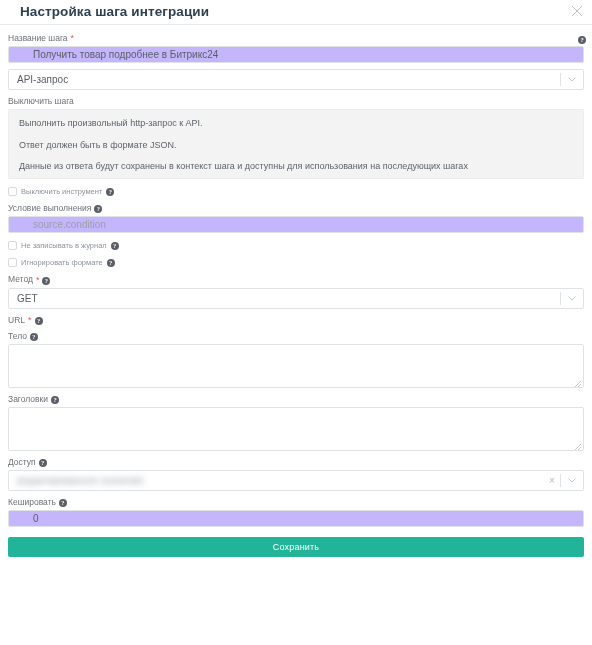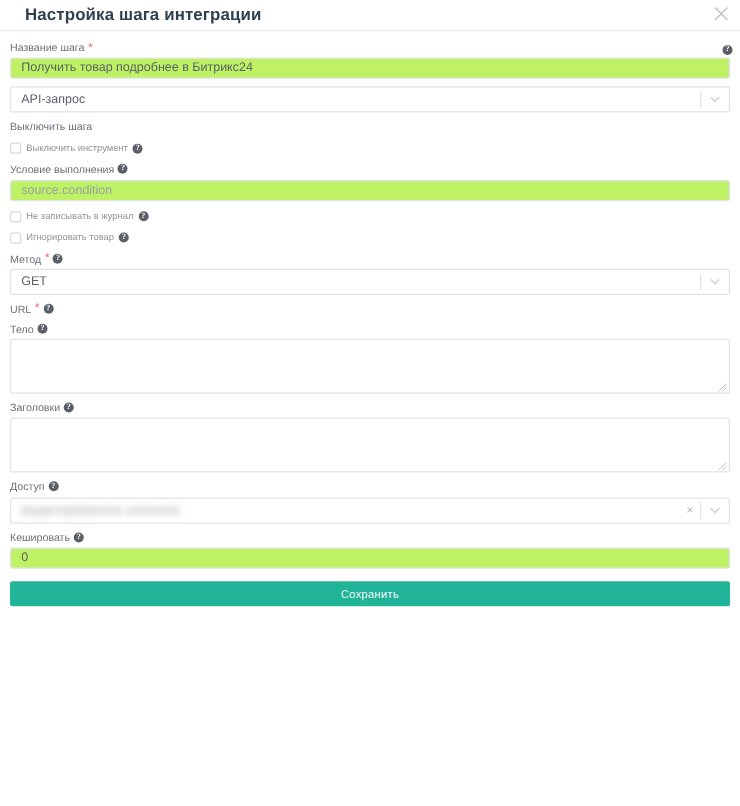--- a/index.html
+++ b/index.html
@@ -48,21 +48,21 @@
   .modal-body {
     position: relative;
     padding: 8px 8px 0 8px;
     box-sizing: border-box;
   }
 
   .field { margin-bottom: 6px; }
 
   .field-label {
     display: flex;
-    align-items: center;
+    align-items: flex-end;
     gap: 3px;
     font-size: 8.5px;
     color: #6b7179;
     margin-bottom: 3px;
     line-height: 1.2;
     white-space: nowrap;
   }
   .req-star {
     color: #ed5565;
     font-size: 9px;
@@ -92,22 +92,22 @@
     top: 11px;
   }
 
   
   .text-input {
     width: 100%;
     height: 17px;
     box-sizing: border-box;
     border: 1px solid #e0e3e6;
     border-radius: 2px;
-    background: #bef264;
-    padding: 0 8px;
+    background: #c4b5fd;
+    padding: 0 24px;
     font-family: "Liberation Sans", sans-serif;
     font-size: 10px;
     color: #5a6069;
     outline: none;
   }
   .text-input::placeholder { color: #9aa0a8; }
 
   .select-wrap {
     position: relative;
     width: 100%;
@@ -272,20 +272,25 @@
           <path d="M0.5 0.5 L4 4 L7.5 0.5" stroke="#7a8088" stroke-width="1" fill="none"></path>
         </svg>
       </span>
     </div>
   </div>
 
   <div class="field">
     <div class="field-label">
       <span>Выключить шага</span>
     </div>
+    <div class="desc-panel">
+      <p class="desc-line">Выполнить произвольный http-запрос к API.</p>
+      <p class="desc-line">Ответ должен быть в формате JSON.</p>
+      <p class="desc-line">Данные из ответа будут сохранены в контекст шага и доступны для использования на последующих шагах</p>
+    </div>
   </div>
 
   <div class="checkbox-row">
     <span class="checkbox-box"></span>
     <span class="checkbox-label">Выключить инструмент</span>
     <span class="help-icon">?</span>
   </div>
 
   <div class="field">
     <div class="field-label">
@@ -296,21 +301,21 @@
   </div>
 
   <div class="checkbox-row">
     <span class="checkbox-box"></span>
     <span class="checkbox-label">Не записывать в журнал</span>
     <span class="help-icon">?</span>
   </div>
 
   <div class="checkbox-row">
     <span class="checkbox-box"></span>
-    <span class="checkbox-label">Игнорировать товар</span>
+    <span class="checkbox-label">Игнорировать формате</span>
     <span class="help-icon">?</span>
   </div>
 
   <div class="field">
     <div class="field-label">
       <span>Метод</span>
       <span class="req-star">*</span>
       <span class="help-icon">?</span>
     </div>
     <div class="select-wrap">

